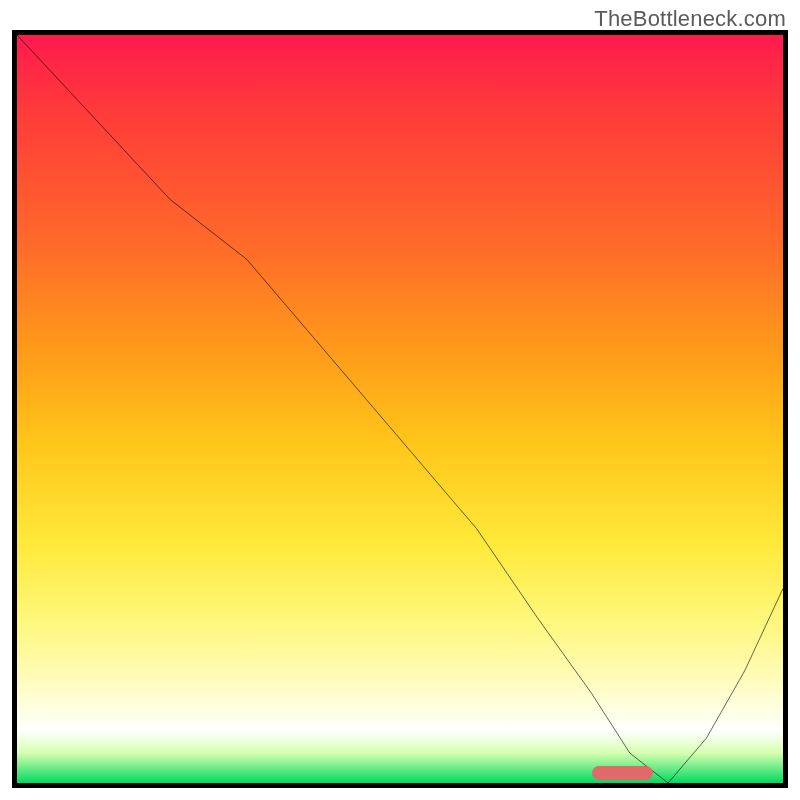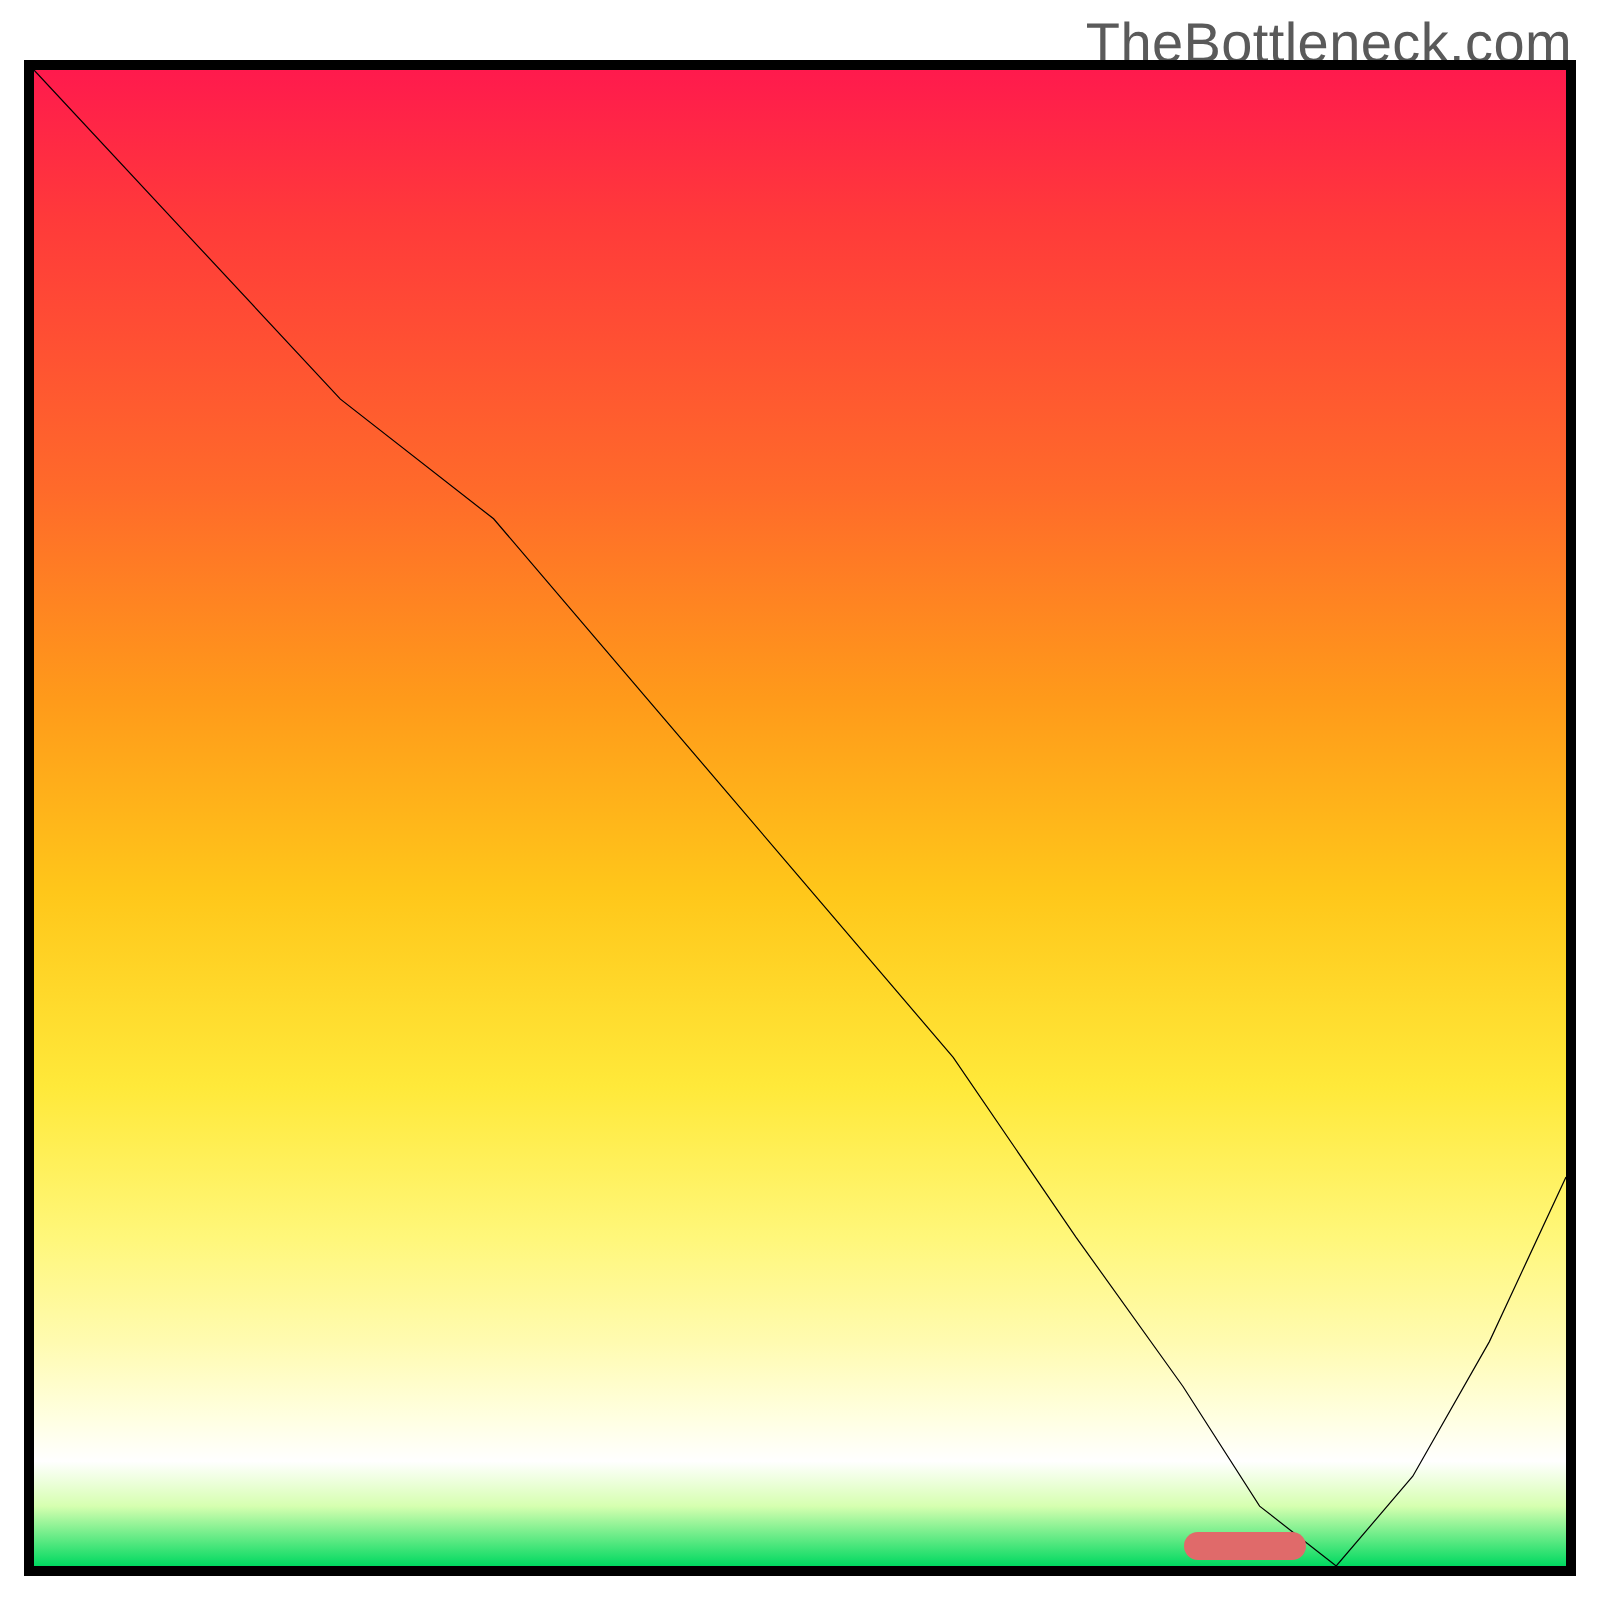--- a/index.html
+++ b/index.html
@@ -47,21 +47,21 @@
     position: absolute;
     left: 0;
     top: 0;
     width: 100%;
     height: 100%;
   }
   .watermark {
     position: absolute;
     top: 6px;
     right: 14px;
-    font-size: 28px;
+    font-size: 22px;
     font-weight: 500;
     color: #5a5a5a;
     letter-spacing: 0.2px;
   }
   .pill {
     position: absolute;
     height: 14px;
     border-radius: 10px;
   }
 </style>

